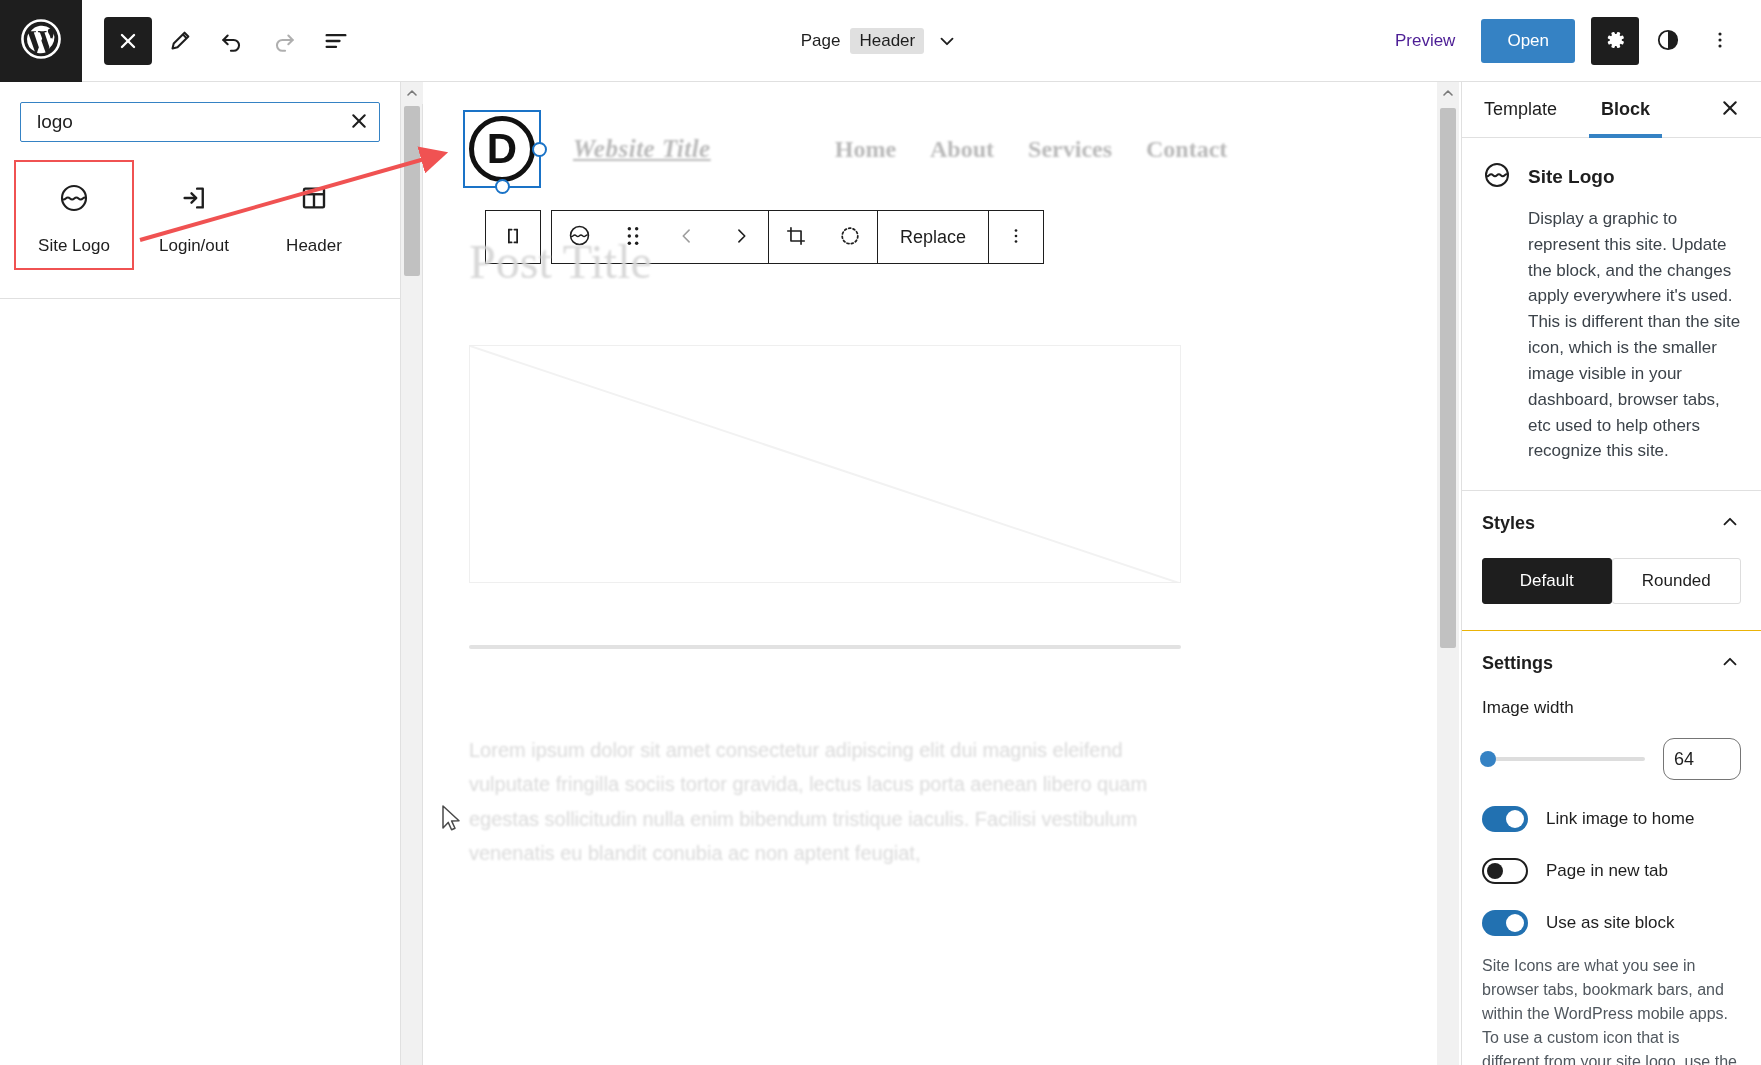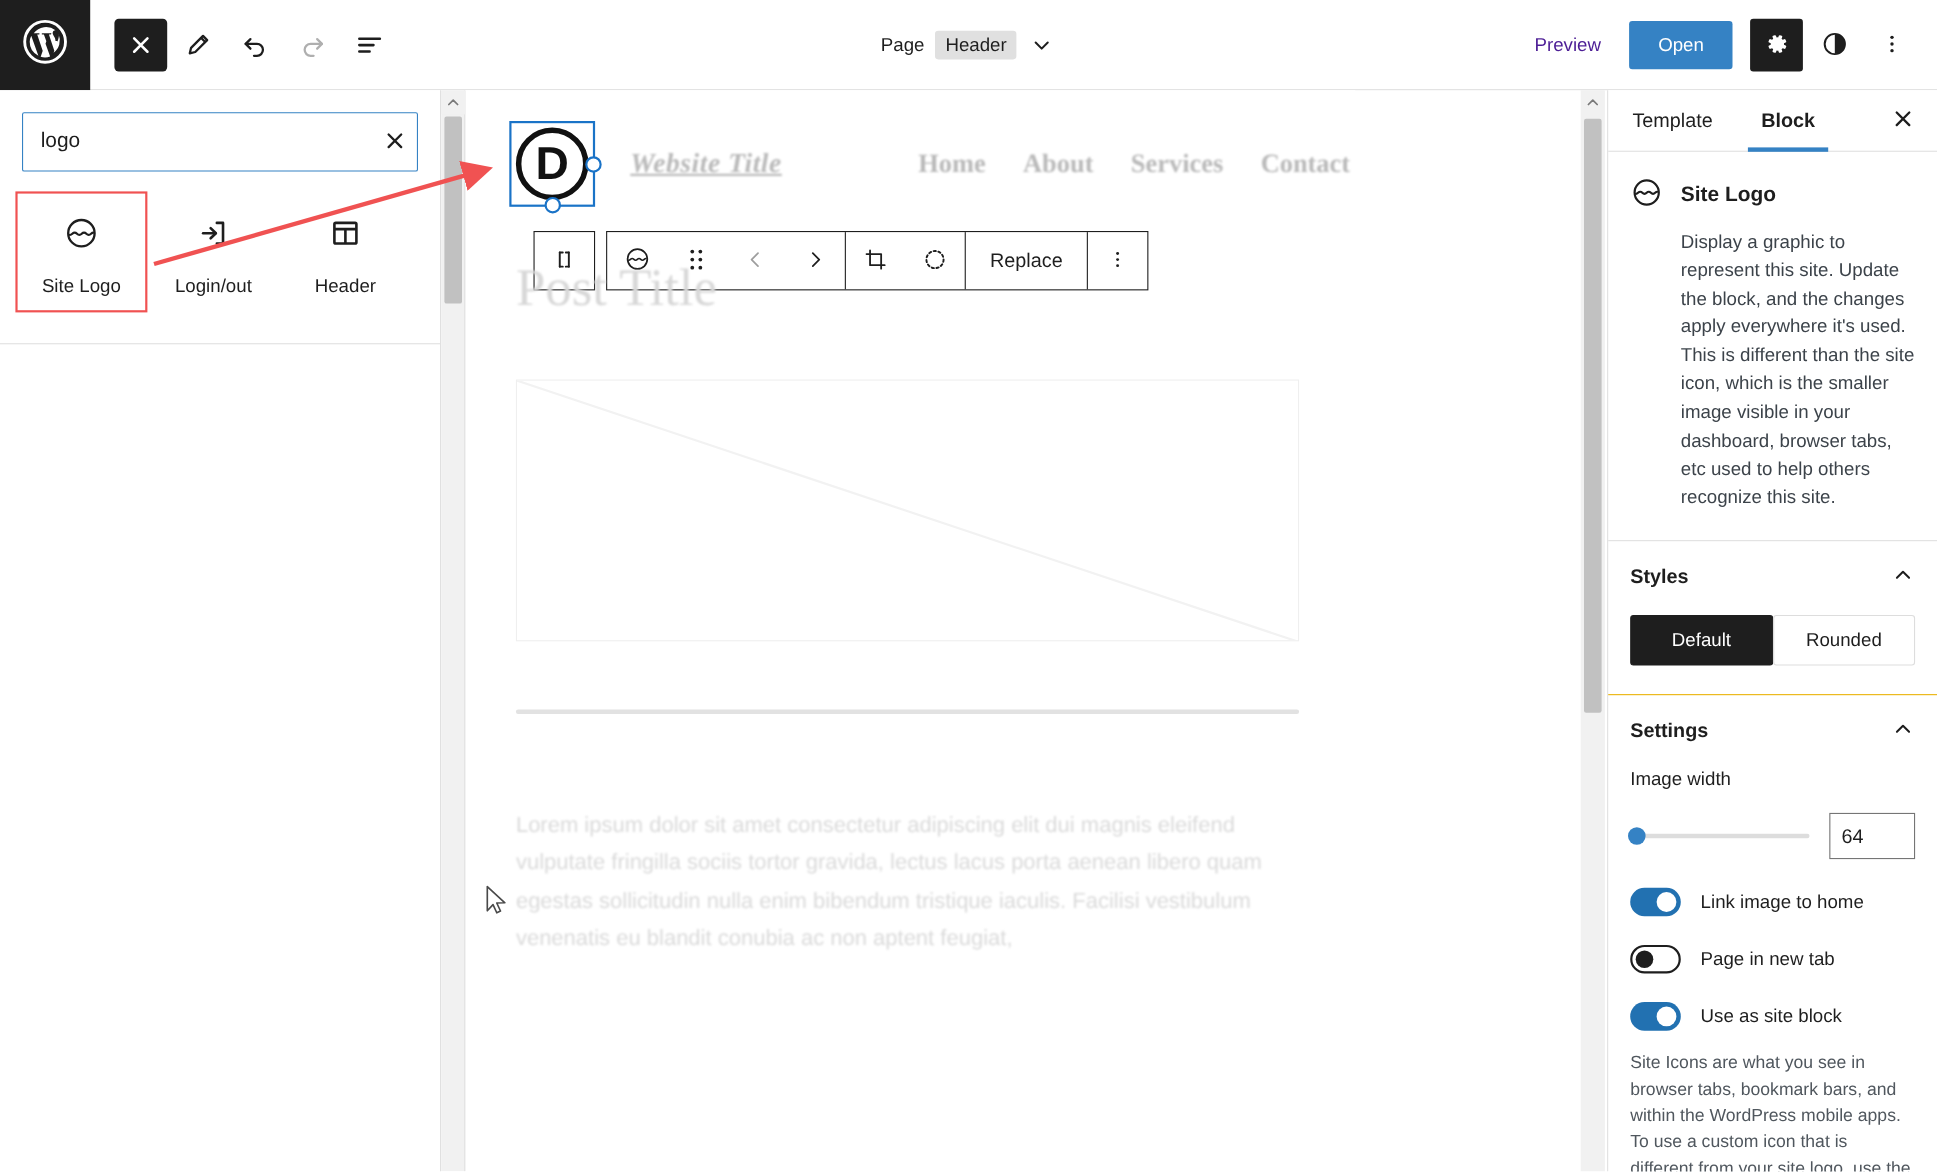--- a/index.html
+++ b/index.html
@@ -71,21 +71,21 @@
     display:flex; align-items:center; justify-content:center; cursor:pointer;
   }
 
   
   .inserter {
     position:absolute; left:0; top:82px; width:401px; height:983px;
     background:#fff; border-right:1px solid #e0e0e0;
   }
   .search-wrap { padding:20px 20px 0 20px; }
   .search-box {
-    position:relative; height:54px; border:1.5px solid #3582c4;
+    position:relative; height:40px; border:1.5px solid #3582c4;
     border-radius:2px; display:flex; align-items:center;gap:44px;
   }
   .search-box input {
     border:none; outline:none; flex:1; height:100%;
     font-size:19px; padding:0 16px; font-family:inherit; color:#1e1e1e;
     background:transparent;
   }
   .search-clear {
     width:46px; height:46px; display:flex; align-items:center; justify-content:center;
     background:transparent; border:none; cursor:pointer; margin-right:3px;
@@ -249,21 +249,21 @@
 
   .field-label { font-size:17px; color:#1e1e1e; margin-top:22px; }
   .slider-row { display:flex; align-items:center; gap:18px; margin-top:20px; }
   .slider { position:relative; flex:1; height:4px; background:#ddd; border-radius:2px; cursor:pointer; }
   .slider-fill { position:absolute; left:0; top:0; height:4px; background:#3582c4; border-radius:2px; width:4px; }
   .slider-knob {
     position:absolute; left:0; top:50%; transform:translate(-2px,-50%);
     width:16px; height:16px; border-radius:50%; background:#3582c4;
   }
   .num-input {
-    width:78px; height:42px; border:1px solid #757575; border-radius:0;
+    width:78px; height:42px; border:1px solid #757575; border-radius:11px;
     font-size:18px; padding:0 10px; font-family:inherit; color:#1e1e1e; outline:none;
   }
 
   .toggle-row { display:flex; align-items:center; gap:18px; margin-top:26px; }
   .toggle {
     width:46px; height:26px; border-radius:13px; position:relative; cursor:pointer; flex:0 0 46px;
   }
   .toggle.on { background:#2271b1; }
   .toggle.off { background:#fff; border:2px solid #1e1e1e; }
   .toggle .knob { position:absolute; border-radius:50%; top:50%; }

